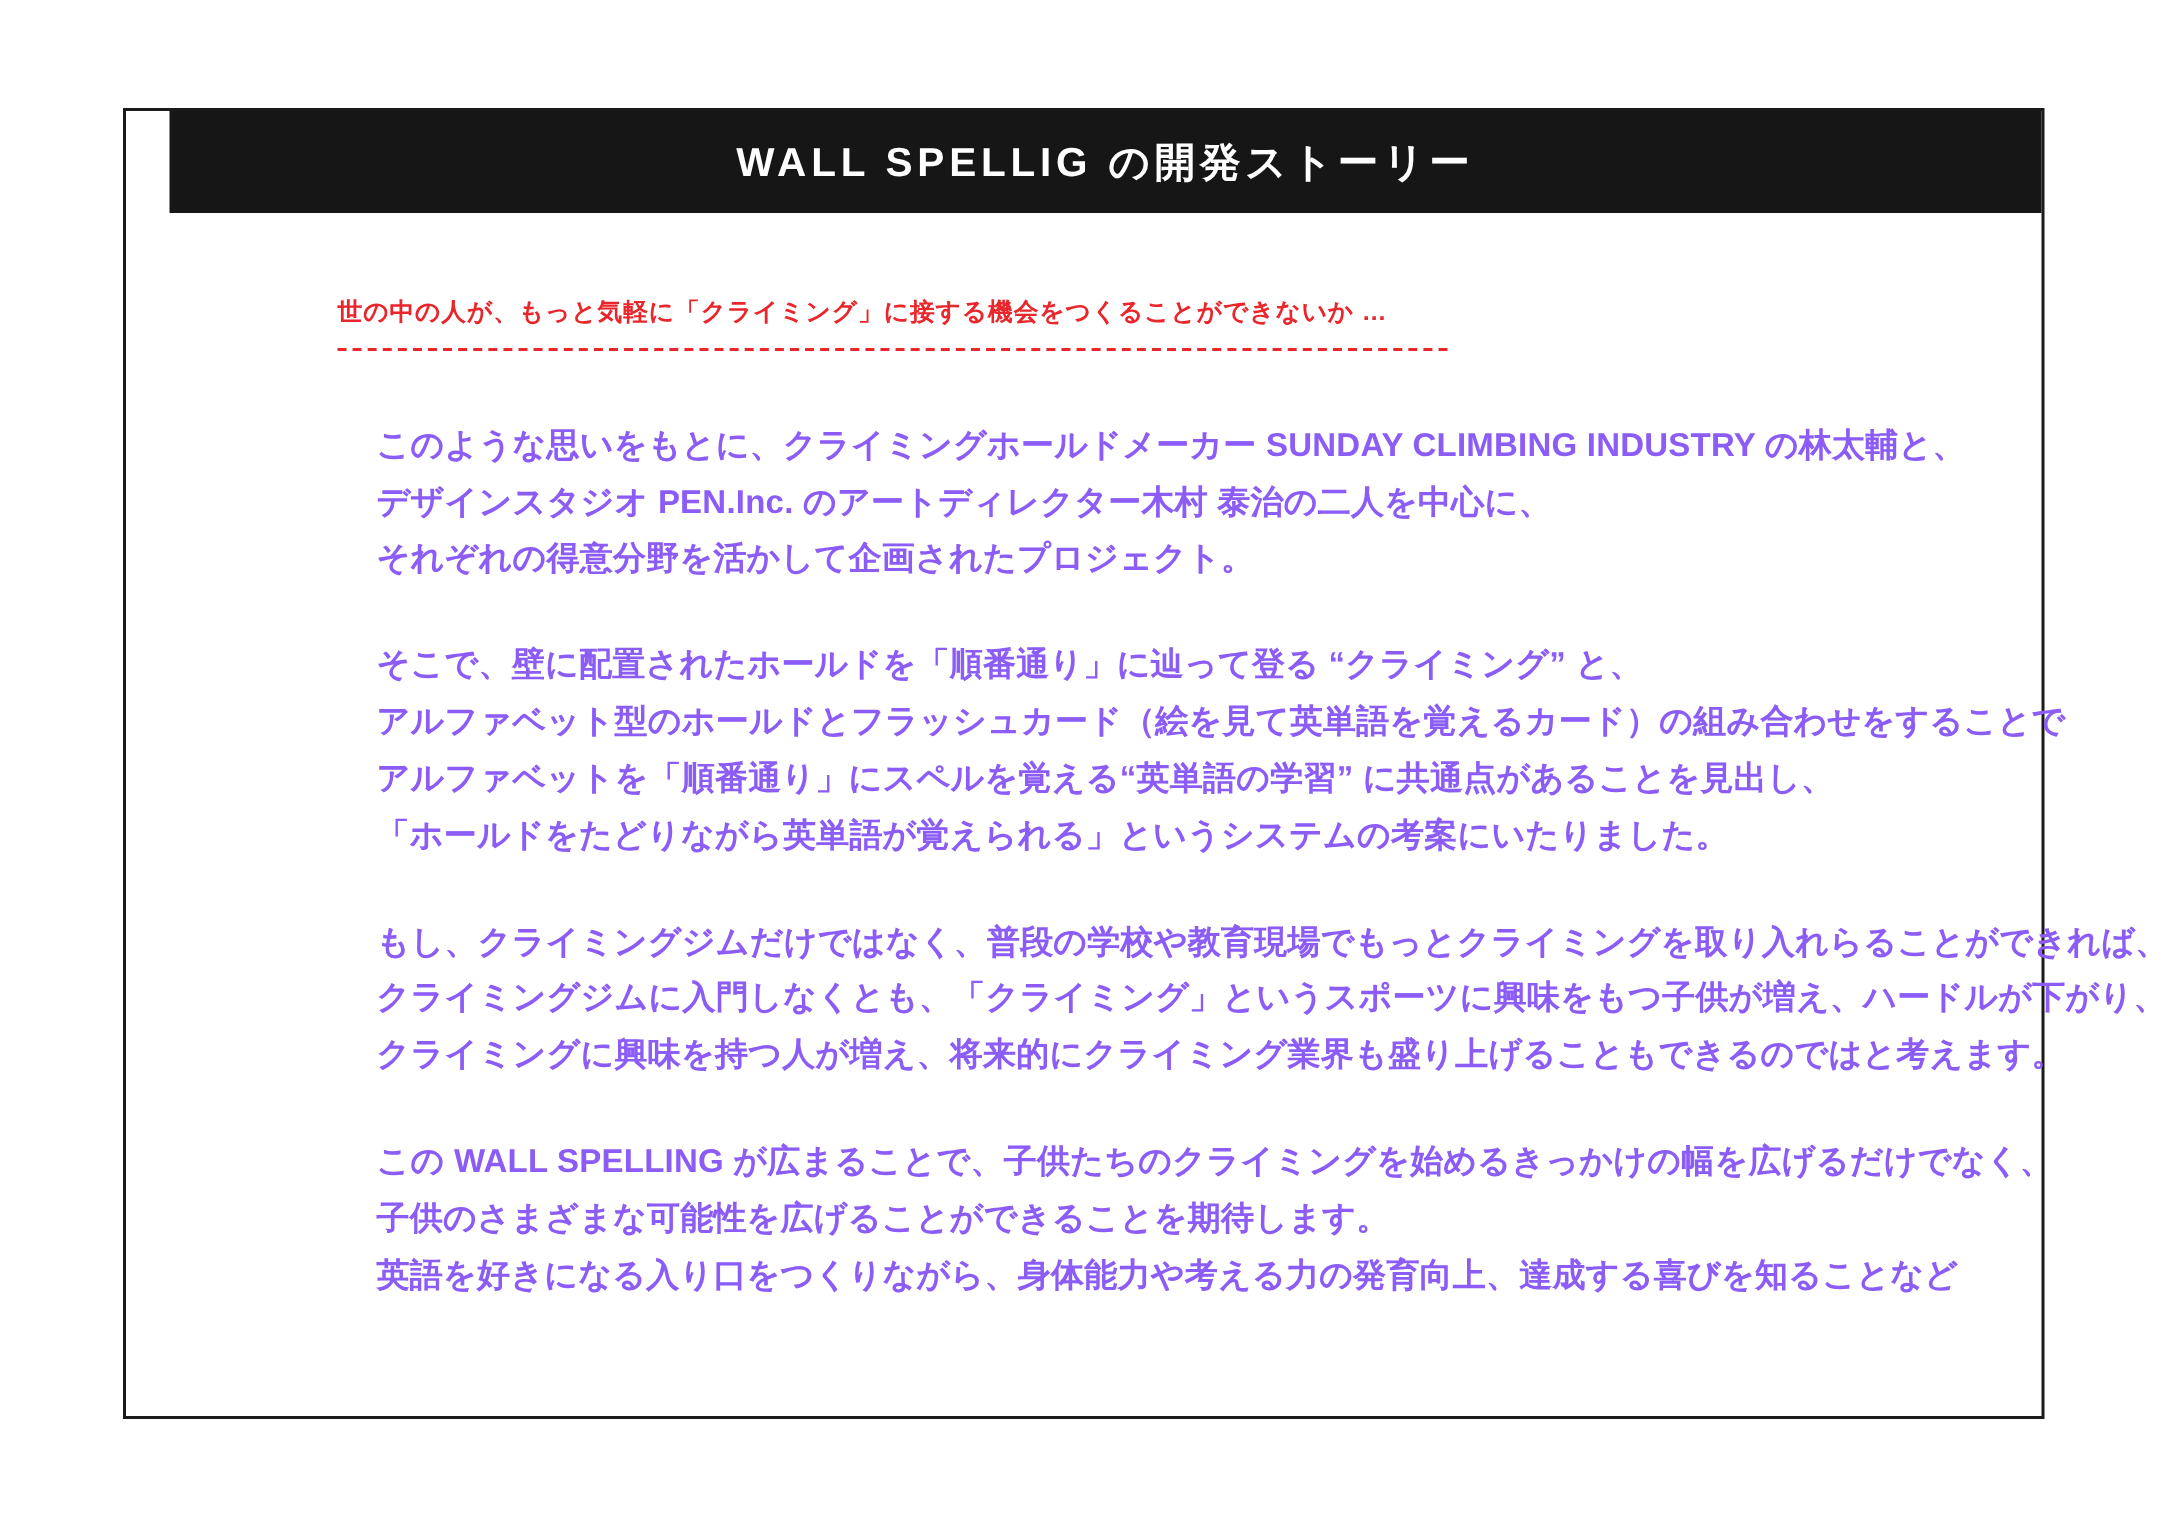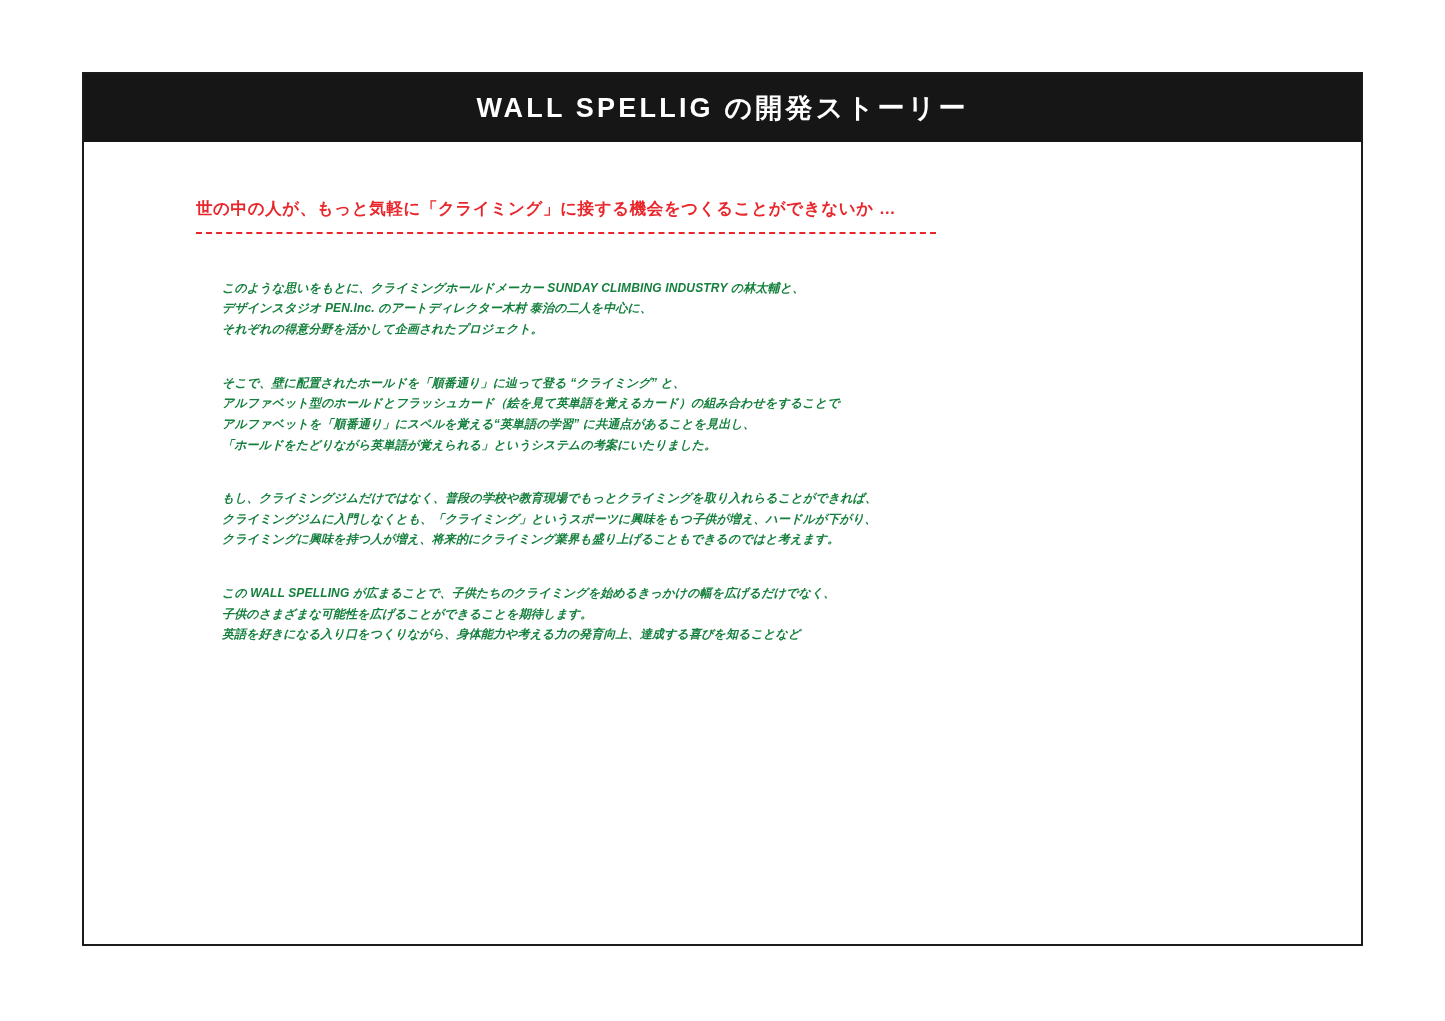--- a/index.html
+++ b/index.html
@@ -25,20 +25,21 @@
   
   .card {
     position: absolute;
     left: 82px;
     top: 72px;
     width: 1281px;
     height: 874px;
     box-sizing: border-box;
     border: 2px solid #1b1b1b;
     background: #ffffff;
+    padding-left: 29px;
   }
 
   
   .header-band {
     box-sizing: border-box;
     width: 100%;
     height: 68px;
     background: #161616;
     display: flex;
     align-items: center;
@@ -83,27 +84,26 @@
     width: 1060px;
   }
 
   .para {
     margin-bottom: 33px;
   }
   .para:last-child {
     margin-bottom: 16px;
   }
   .line {
-    font-size: 12px;
+    font-size: 22px;
     font-weight: bold;
     line-height: 1.72;
     letter-spacing: 0.15px;
-    color: #15803d;
+    color: #8b5cf6;
     white-space: nowrap;
-    font-style: italic;
   }
 </style>
 </head>
 <body>
 
 <div class="page">
   <div class="card">
 
     <div class="header-band">
       <div class="header-title">WALL SPELLIG の開発ストーリー</div>

